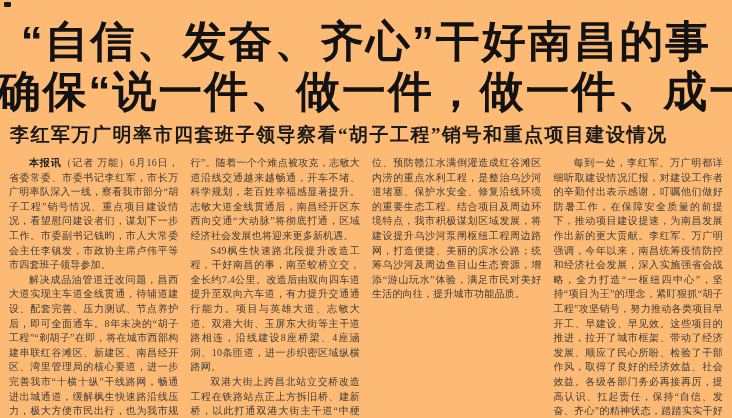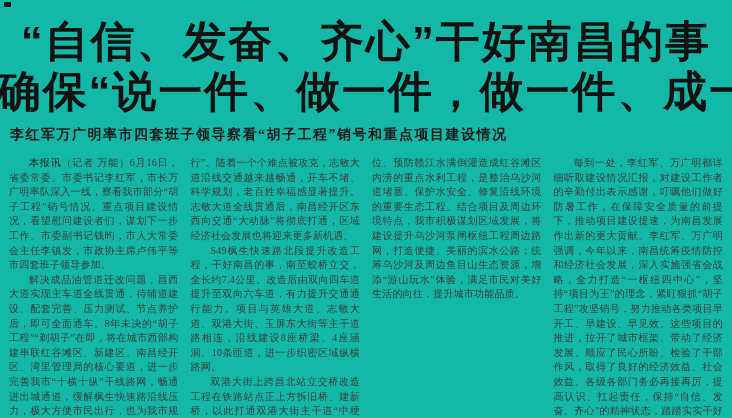--- a/index.html
+++ b/index.html
@@ -3,42 +3,42 @@
 <meta charset="utf-8">
 <style>
   html,body{margin:0;padding:0;}
   body{
     width:732px;height:418px;overflow:hidden;
     background:#f6f6f4;
     font-family:"Liberation Serif",serif;
   }
   .page{
     position:relative;width:732px;height:418px;
-    background:#14b8a6;color:#2e2e2e;box-sizing:border-box;
+    background:#fdba74;color:#2e2e2e;box-sizing:border-box;
   }
   .speck{
     position:absolute;left:4px;top:2px;width:7px;height:5px;
     background:#1b1b1b;border-radius:1px;
   }
   .headline{
     margin:0;padding:16px 4px 0 4px;
     text-align:center;
     font-family:"Liberation Sans",sans-serif;
     font-weight:900;
     color:#121212;
     font-size:43px;
     line-height:50px;
     letter-spacing:2px;
   }
   .hl-line{display:block;white-space:nowrap;transform:scaleX(1.02);transform-origin:center;}
   .subheadline{
     margin:7px 0 0 0;padding:0 10px;
     font-family:"Liberation Serif",serif;
     font-weight:700;
-    font-size:14px;
+    font-size:19px;
     line-height:24px;
     color:#1a1a1a;
     letter-spacing:1.5px;
     white-space:nowrap;
   }
   .body-columns{
     display:flex;
     gap:12px;
     padding:9px 9px 0 9px;
     box-sizing:border-box;
@@ -47,21 +47,21 @@
     flex:1 1 0;
     min-width:0;
     font-size:10px;
     line-height:14.6px;
     text-align:justify;
     color:#3b3b3b;
     letter-spacing:0.2px;
   }
   .para{margin:0;}
   .para.indent{text-indent:2em;}
-  .para b{font-weight:400;color:#222;}
+  .para b{font-weight:700;color:#222;}
 </style>
 </head>
 <body>
 
 <div class="page">
   <div class="speck"></div>
 
   <h1 class="headline">
     <span class="hl-line">“自信、发奋、齐心”干好南昌的事</span>
     <span class="hl-line">确保“说一件、做一件，做一件、成一件”</span>

